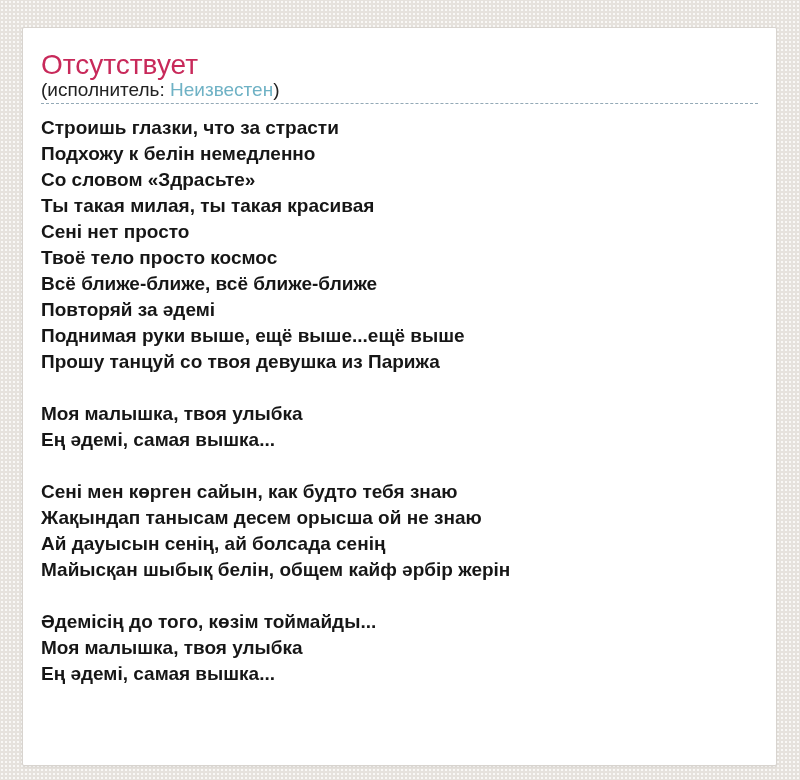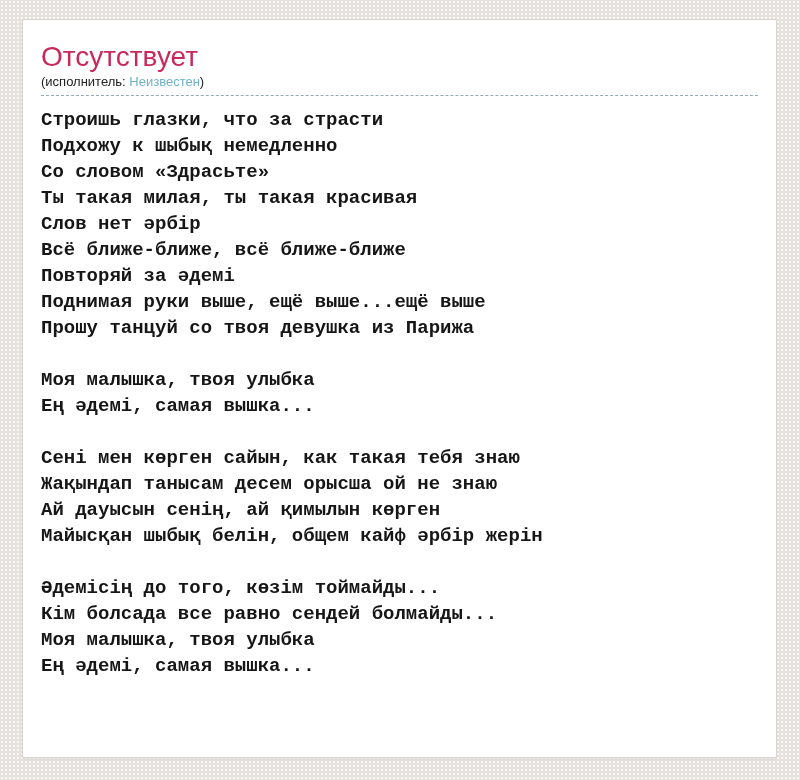--- a/index.html
+++ b/index.html
@@ -12,41 +12,41 @@
     position: relative;
     overflow: hidden;
     font-family: "Liberation Sans", sans-serif;
     background-color: #e6e2dd;
     background-image: radial-gradient(rgba(255,255,255,0.75) 1px, rgba(255,255,255,0) 1.4px);
     background-size: 4px 4px;
   }
   .card {
     position: absolute;
     left: 22px;
-    top: 19px;
+    top: 27px;
     width: 755px;
     height: 739px;
     box-sizing: border-box;
     background: #ffffff;
     border: 1px solid #d8d4cf;
     border-radius: 2px;
     box-shadow: 0 1px 3px rgba(0,0,0,0.07);
     padding: 22px 18px 0 18px;
   }
   .title {
     margin: 0;
     padding: 0;
     font-size: 28px;
     line-height: 30px;
     font-weight: normal;
     color: #c8295a;
     letter-spacing: 0;
   }
   .subtitle {
-    font-size: 13px;
+    font-size: 19px;
     line-height: 20px;
     color: #222222;
     padding-bottom: 3px;
     border-bottom: 1px dashed #93a9b6;
   }
   .artist-link {
     color: #6fb2c5;
     text-decoration: none;
     cursor: pointer;
   }
@@ -55,51 +55,50 @@
     font-size: 19px;
     line-height: 26px;
     font-weight: bold;
     color: #161616;
   }
   .stanza:not(:last-child) {
     margin-bottom: 26px;
   }
   .line {
     white-space: pre;
-    font-family: Liberation Mono, monospace;
   }
 </style>
 </head>
 <body>
 
 <div class="card">
   <h1 class="title">Отсутствует</h1>
   <div class="subtitle"><span>(исполнитель: </span><a class="artist-link">Неизвестен</a><span>)</span></div>
   <div class="lyrics" id="lyrics">
       <div class="stanza">
         <div class="line">Строишь глазки, что за страсти</div>
-        <div class="line">Подхожу к шыбық немедленно</div>
+        <div class="line">Подхожу к белін немедленно</div>
         <div class="line">Со словом «Здрасьте»</div>
         <div class="line">Ты такая милая, ты такая красивая</div>
-        <div class="line">Слов нет әрбір</div>
+        <div class="line">Сені нет просто</div>
+        <div class="line">Твоё тело просто космос</div>
         <div class="line">Всё ближе-ближе, всё ближе-ближе</div>
         <div class="line">Повторяй за әдемі</div>
         <div class="line">Поднимая руки выше, ещё выше...ещё выше</div>
         <div class="line">Прошу танцуй со твоя девушка из Парижа</div>
       </div>
       <div class="stanza">
         <div class="line">Моя малышка, твоя улыбка</div>
         <div class="line">Ең әдемі, самая вышка...</div>
       </div>
       <div class="stanza">
-        <div class="line">Сені мен көрген сайын, как такая тебя знаю</div>
+        <div class="line">Сені мен көрген сайын, как будто тебя знаю</div>
         <div class="line">Жақындап танысам десем орысша ой не знаю</div>
-        <div class="line">Ай дауысын сенің, ай қимылын көрген</div>
+        <div class="line">Ай дауысын сенің, ай болсада сенің</div>
         <div class="line">Майысқан шыбық белін, общем кайф әрбір жерін</div>
       </div>
       <div class="stanza">
         <div class="line">Әдемісің до того, көзім тоймайды...</div>
-        <div class="line">Кім болсада все равно сендей болмайды...</div>
         <div class="line">Моя малышка, твоя улыбка</div>
         <div class="line">Ең әдемі, самая вышка...</div>
       </div>
     </div>
 </div>
 
 </body></html>

